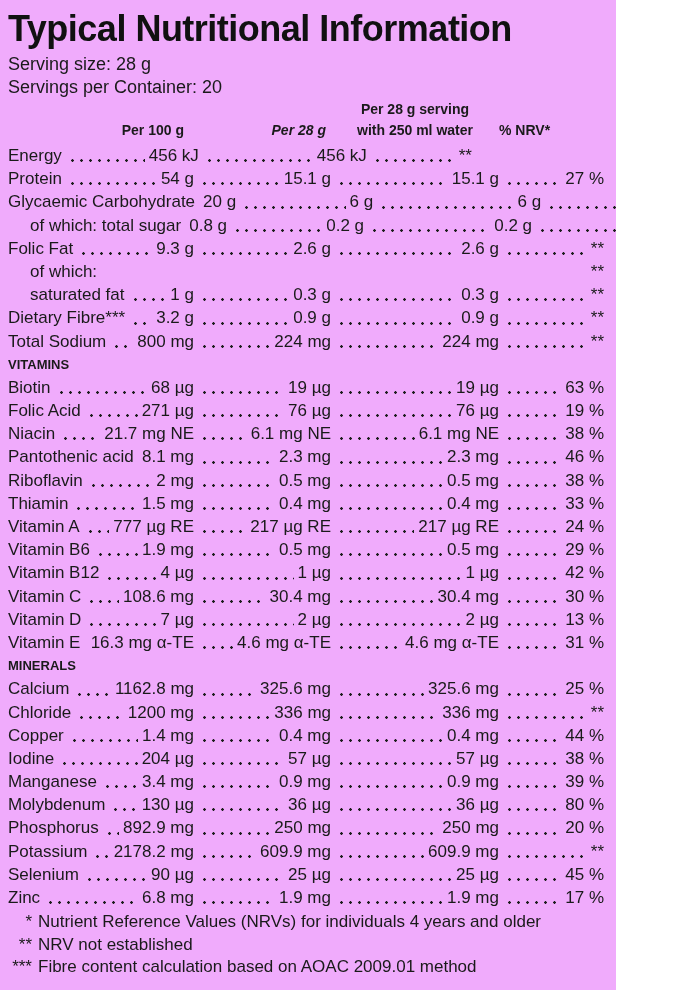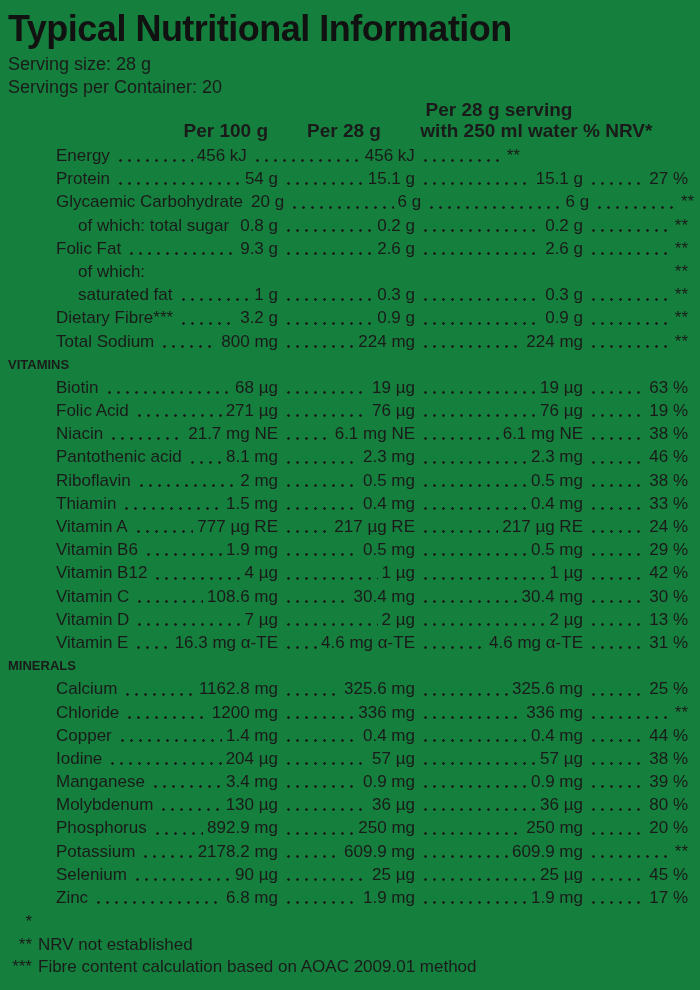--- a/index.html
+++ b/index.html
@@ -1,41 +1,41 @@
 <!DOCTYPE html>
 <html><head>
 <meta charset="utf-8">
 <style>
   html, body { margin: 0; padding: 0; background: #ffffff; }
   .sheet {
-    width: 700px; height: 990px; box-sizing: border-box;
+    width: 616px; height: 990px; box-sizing: border-box;
     padding: 8px 12px 0 8px;
-    background: #15803d;
+    background: #f0abfc;
     color: #1a1a1a;
     font-family: "Liberation Sans", sans-serif;
     overflow: hidden;
   }
   .title {
     font-size: 36px; font-weight: 700; letter-spacing: -0.5px;
     color: #111; line-height: 42px; margin: 0 0 3px 0;
   }
   .subline { font-size: 18px; line-height: 23px; white-space: pre; }
 
   
-  .hrow { display: flex; font-weight: 700; font-size: 19px; line-height: 21px; }
+  .hrow { display: flex; font-weight: 700; font-size: 14px; line-height: 21px; }
   .hspacer { flex: 1 1 auto; text-align: right; padding-right: 10px; }
   .hcell { flex: 0 0 auto; white-space: pre; }
-  .hcell.hc2 { width: 137px; text-align: center; padding-right: 5px; box-sizing: border-box; }
+  .hcell.hc2 { width: 137px; text-align: right; padding-right: 5px; box-sizing: border-box; font-style: italic; }
   .hcell.hc3 { width: 168px; text-align: center; }
   .hcell.hc4 { width: 105px; text-align: left; }
 
   .table { margin-top: 3px; }
   .row { display: flex; height: 23.2px; line-height: 23.2px; font-size: 17px; }
   .section-label { height: 23.2px; line-height: 23.2px; font-size: 13px; font-weight: 700; }
-  .label { flex: 0 0 auto; white-space: pre; margin-left: 48px; }
+  .label { flex: 0 0 auto; white-space: pre; }
   .label.indent { padding-left: 22px; }
   .cell { display: flex; flex: 0 0 auto; }
   .cell.c1 { flex: 1 1 auto; }
   .cell.c2 { width: 137px; }
   .cell.c3 { width: 168px; }
   .cell.c4 { width: 105px; }
   .val { flex: 0 0 auto; white-space: pre; }
   .dots {
     flex: 1 1 auto; align-self: flex-end;
     height: 3px; margin: 0 4px 5px 4px;
@@ -656,20 +656,21 @@
     <span class="cell c4">
           <span class="dots"></span>
           <span class="val">17 %</span>
         </span>
   </div>
     </div>
 
   <div class="footnotes">
       <div class="footnote">
     <span class="fn-marker">*</span>
+    <span class="fn-text">Nutrient Reference Values (NRVs) for individuals 4 years and older</span>
   </div>
       <div class="footnote">
     <span class="fn-marker">**</span>
     <span class="fn-text">NRV not established</span>
   </div>
       <div class="footnote">
     <span class="fn-marker">***</span>
     <span class="fn-text">Fibre content calculation based on AOAC 2009.01 method</span>
   </div>
     </div>

